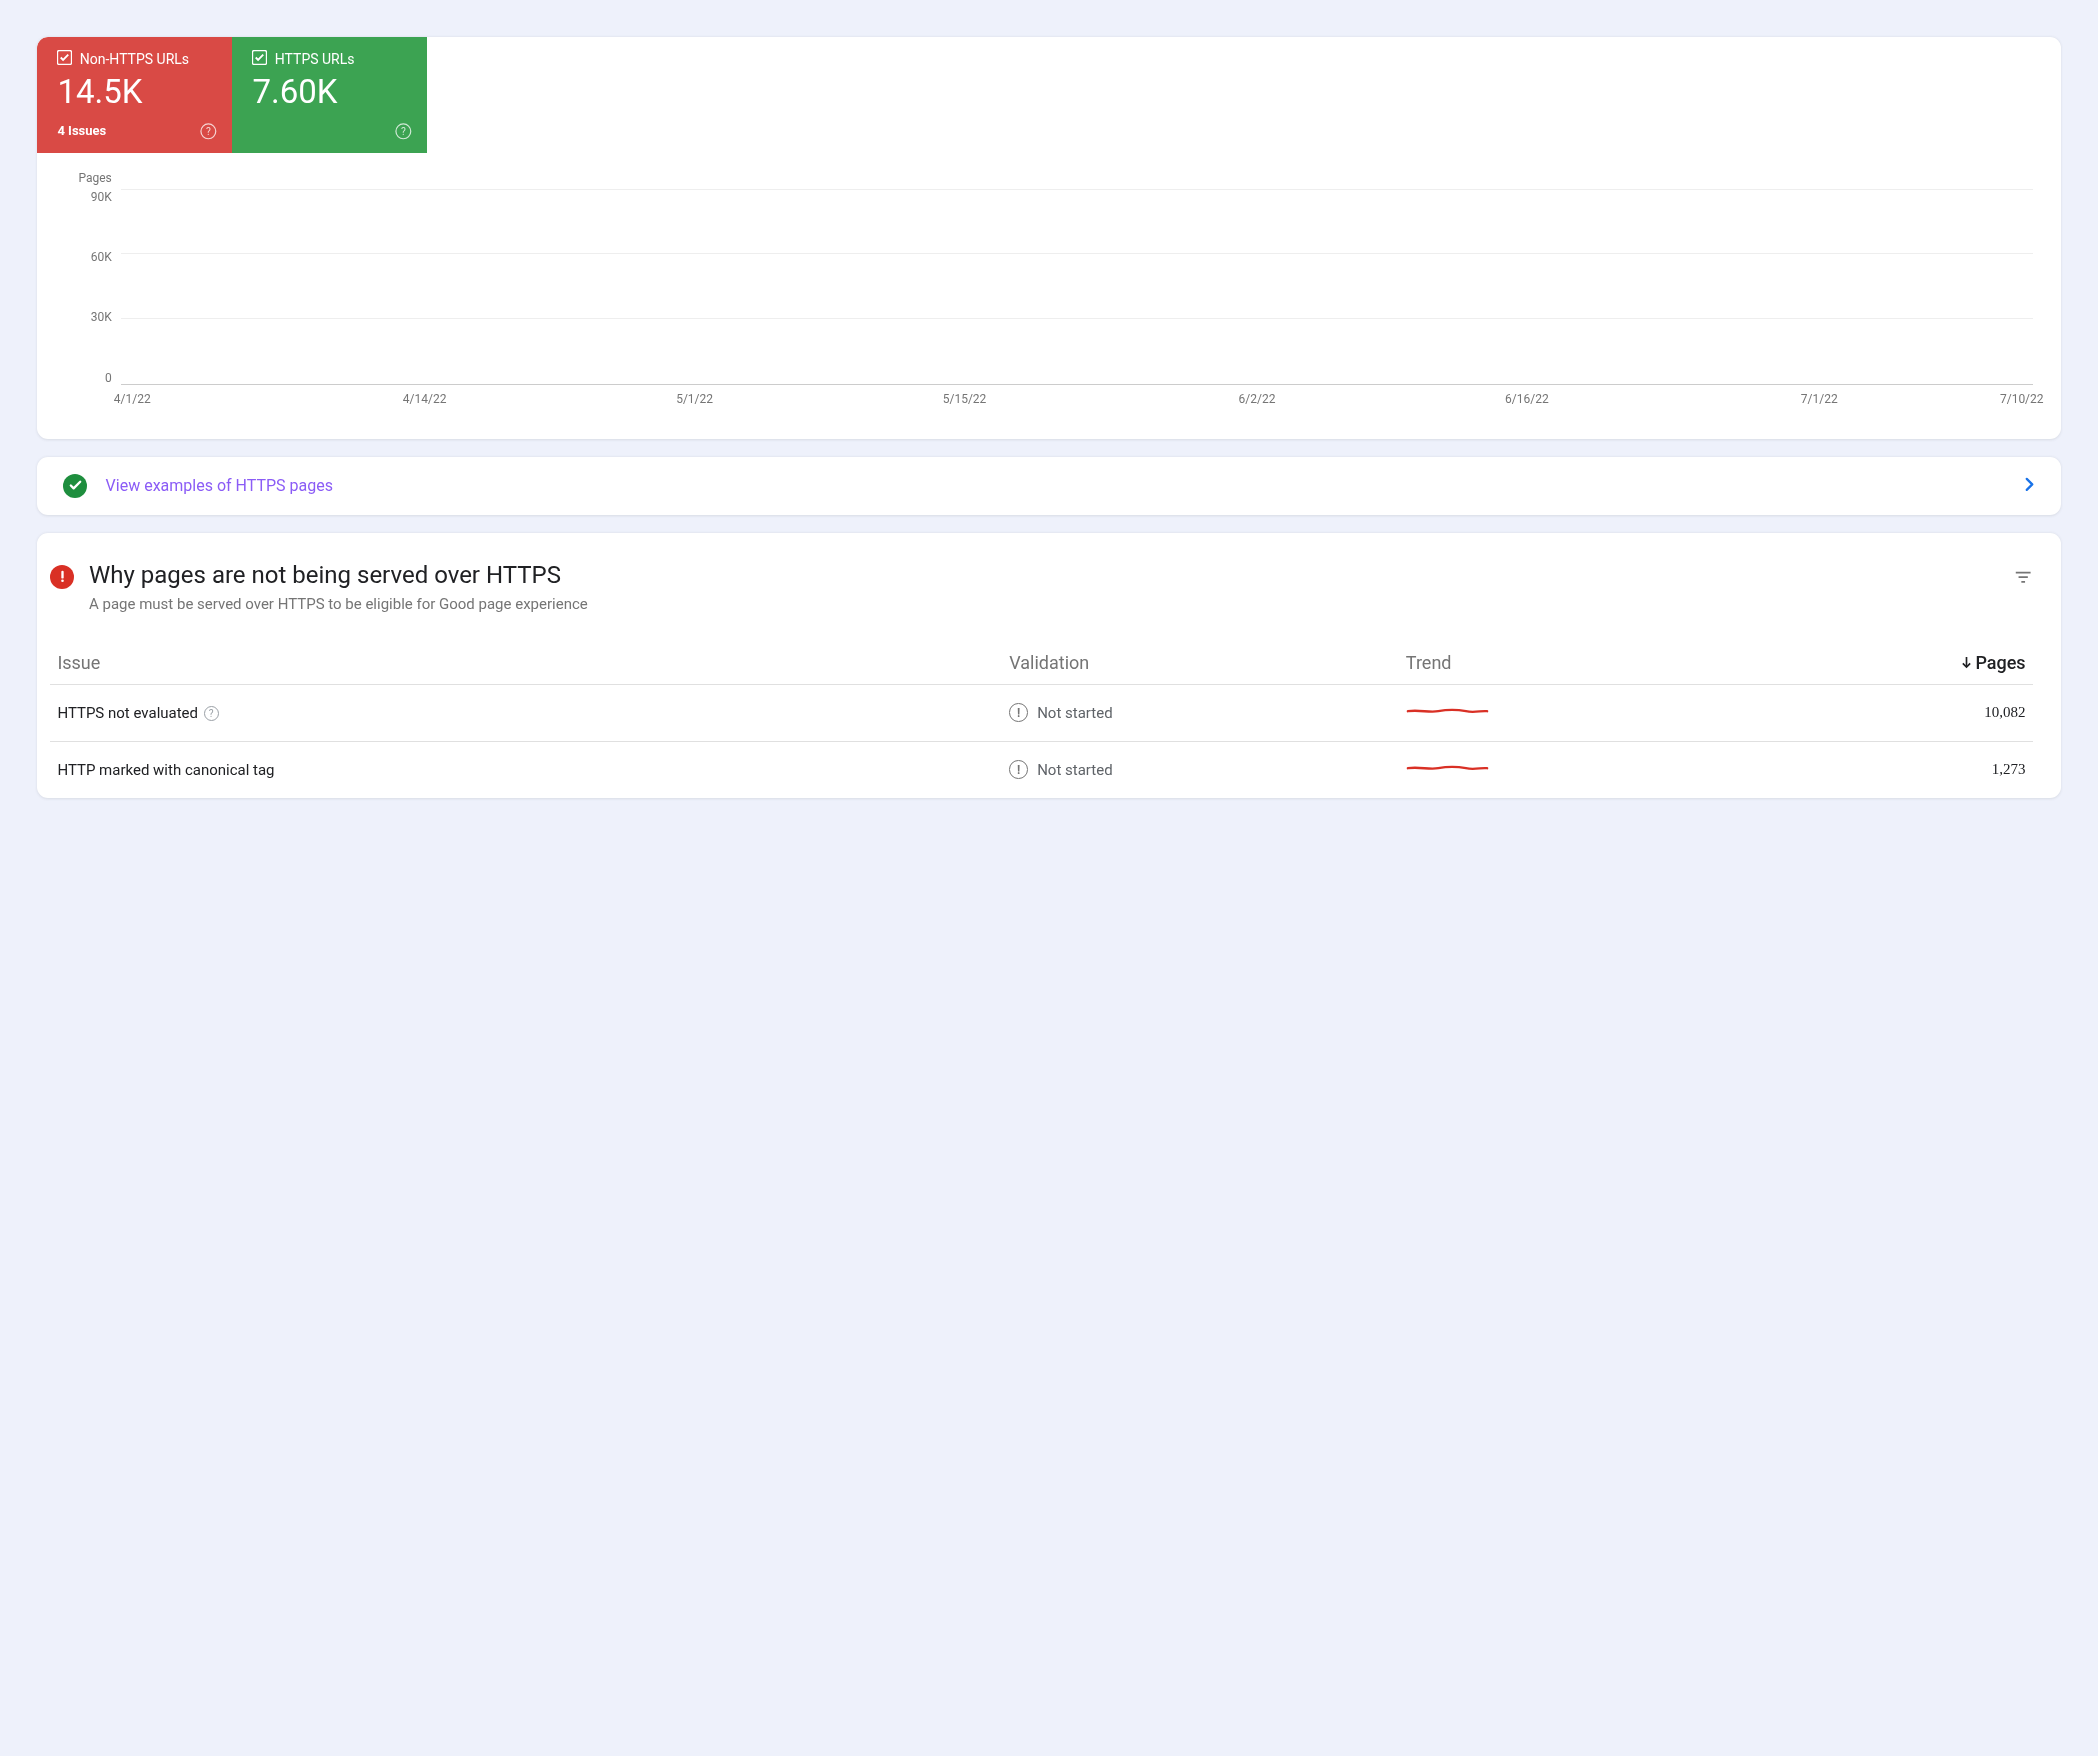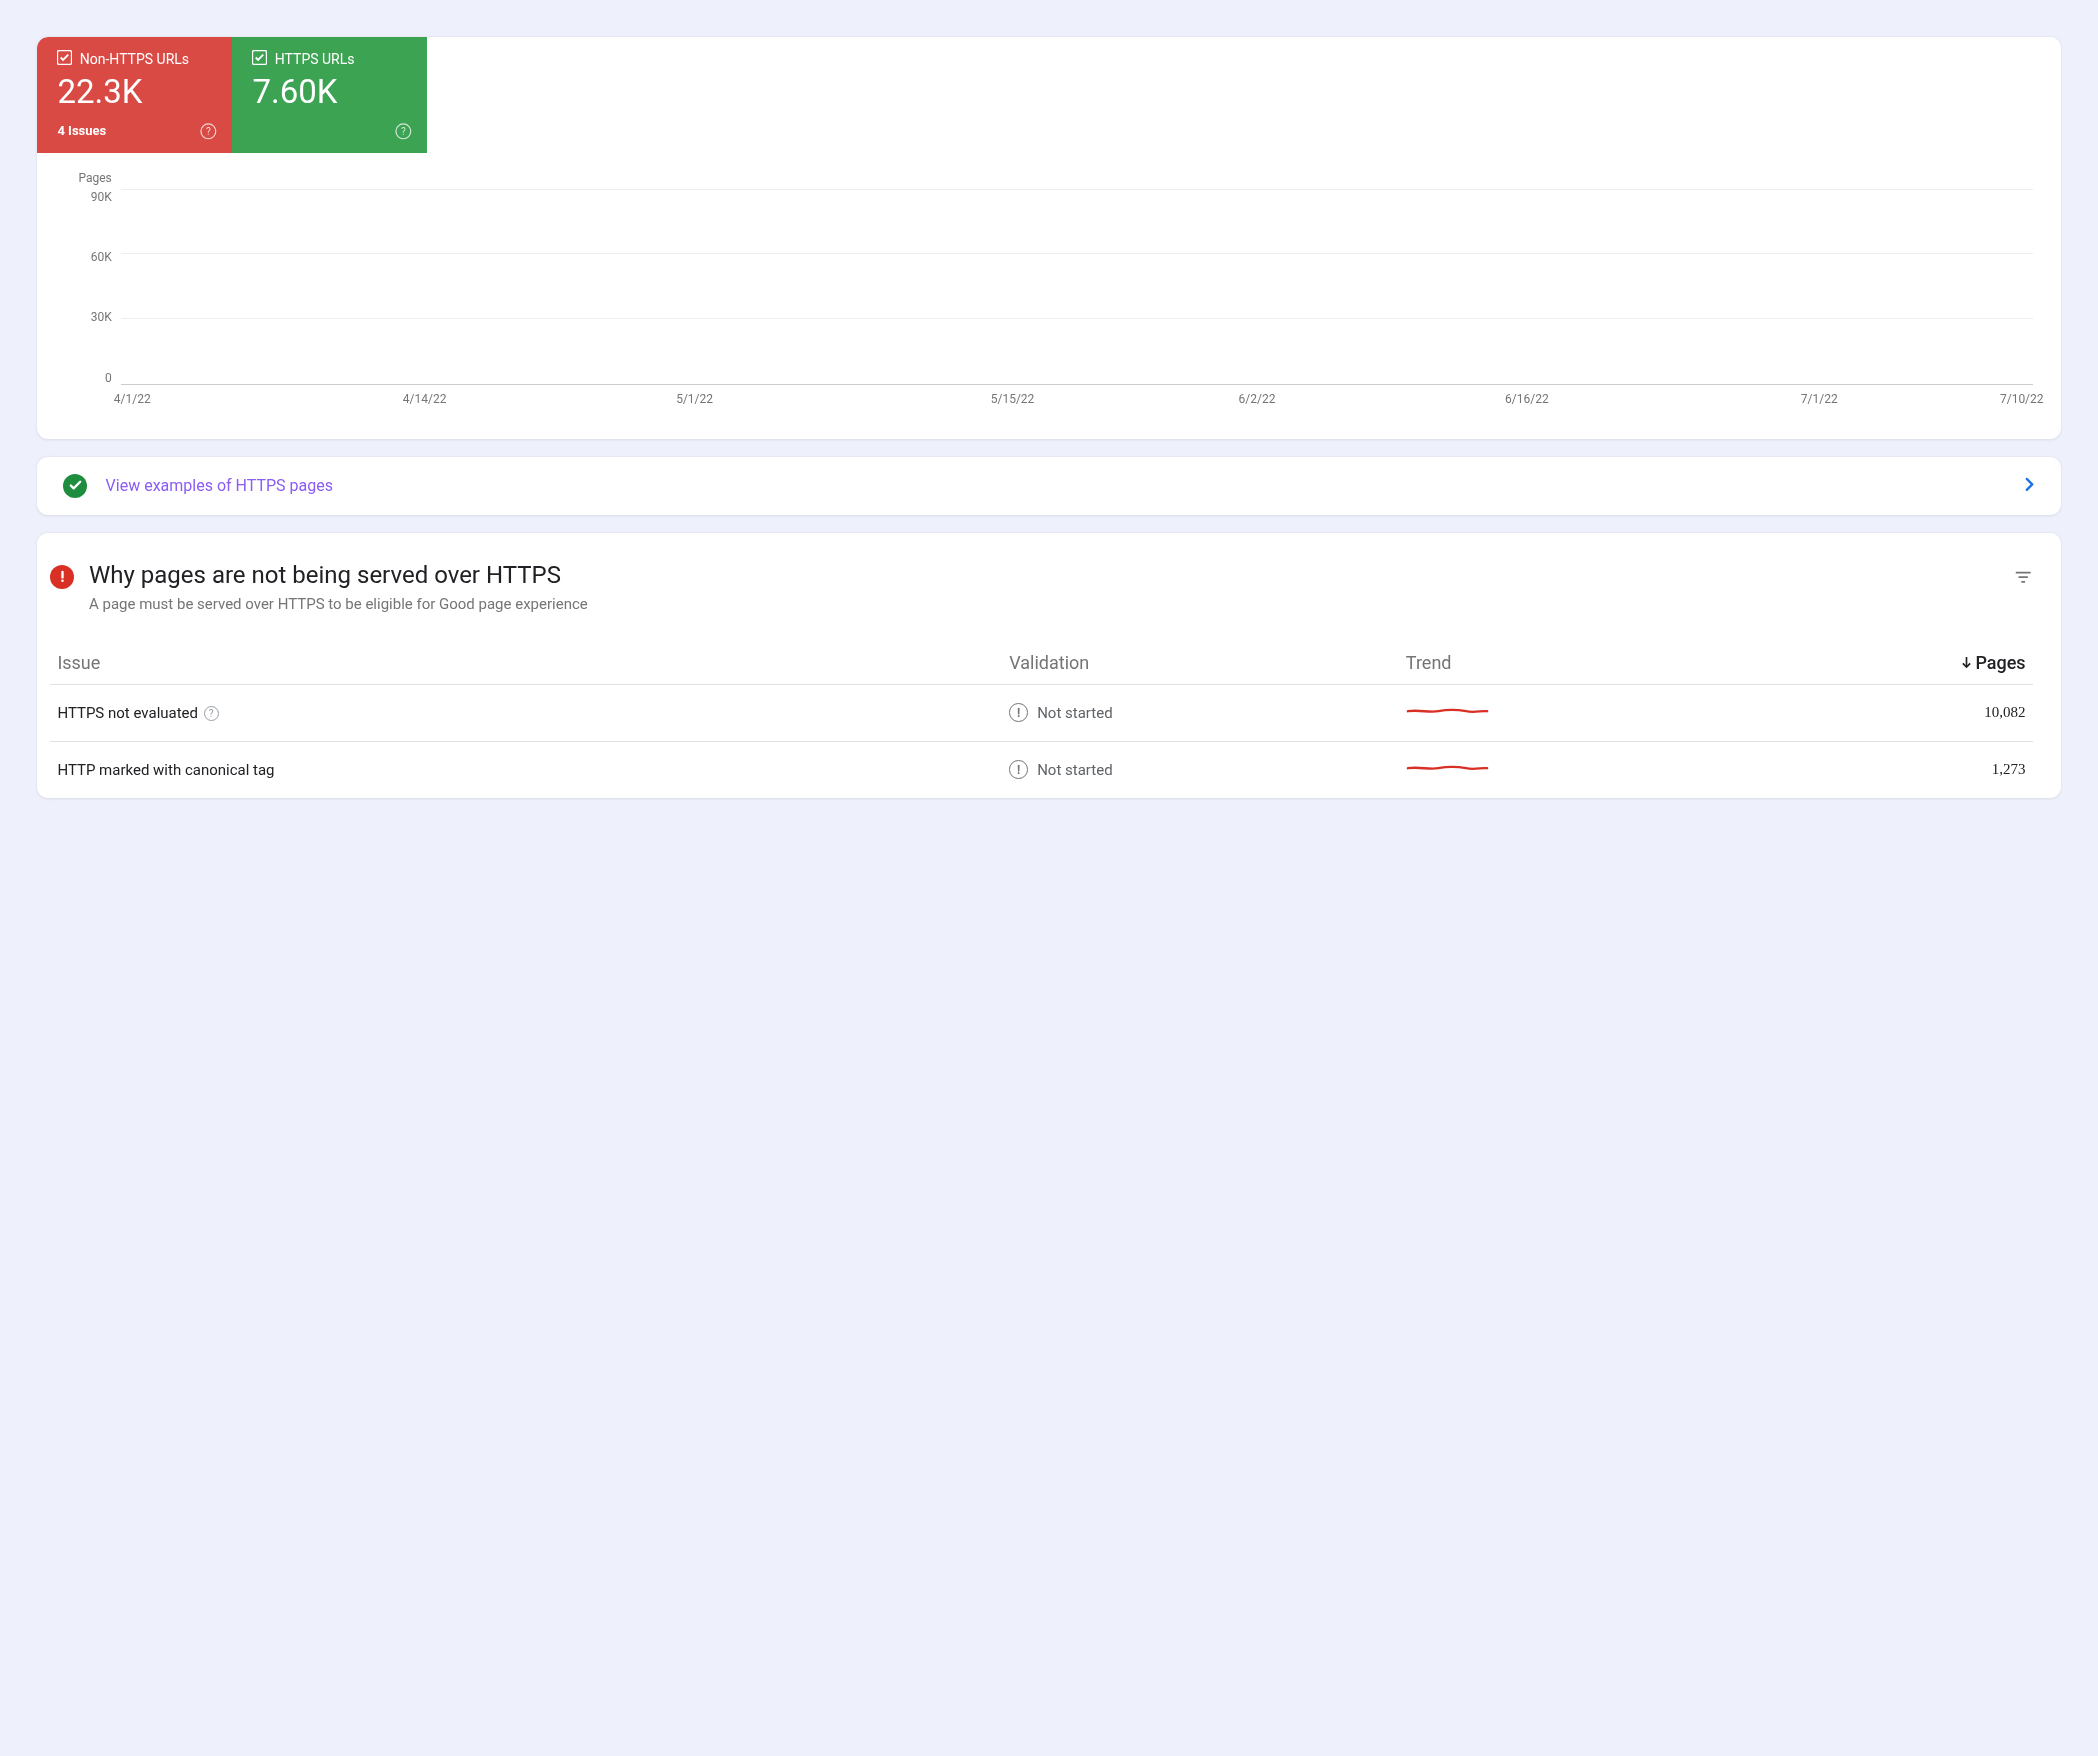--- a/index.html
+++ b/index.html
@@ -241,21 +241,21 @@
     <div class="stat-card stat-red">
       <div class="stat-header">
         <span>
           <svg width="15" height="15" viewBox="0 0 16 16">
               <rect x="0.5" y="0.5" width="15" height="15" rx="2" fill="none" stroke="#fff" stroke-width="1.5"></rect>
               <path d="M4 8 l2.5 2.5 L12 5" stroke="#fff" stroke-width="2" fill="none"></path>
             </svg>
         </span>
         <span>Non-HTTPS URLs</span>
       </div>
-      <div class="stat-value">22.3K</div>
+      <div class="stat-value">14.5K</div>
       <div class="stat-footer">4 Issues</div>
       <span class="help-circle">
         <svg width="16.7" height="16.7" viewBox="0 0 18 18">
             <circle cx="9" cy="9" r="8" fill="none" stroke="#fff" stroke-width="1.3" opacity="0.85"></circle>
             <text x="9" y="13" text-anchor="middle" fill="#fff" font-size="11" opacity="0.85">?</text>
           </svg>
       </span>
     </div>
     <div class="stat-card stat-green">
       <div class="stat-header">
@@ -630,21 +630,21 @@
           <div class="bar">
             <div class="bar-green" style="height: 77.7778%;"></div>
             <div class="bar-red" style="height: 8.88889%;"></div>
           </div>
         </div>
     </div>
     <div class="x-axis" id="x-axis" style="height: 18.6px;">
         <span class="x-tick" style="left: 0.588235%;">4/1/22</span>
         <span class="x-tick" style="left: 15.8824%;">4/14/22</span>
         <span class="x-tick" style="left: 30%;">5/1/22</span>
-        <span class="x-tick" style="left: 44.1176%; margin-left: 48px;">5/15/22</span>
+        <span class="x-tick" style="left: 44.1176%;">5/15/22</span>
         <span class="x-tick" style="left: 59.4118%;">6/2/22</span>
         <span class="x-tick" style="left: 73.5294%;">6/16/22</span>
         <span class="x-tick" style="left: 88.8235%;">7/1/22</span>
         <span class="x-tick" style="left: 99.4118%;">7/10/22</span>
       </div>
   </div>
 </div>
 
 <div class="card examples-row">
   <span class="check-badge">

